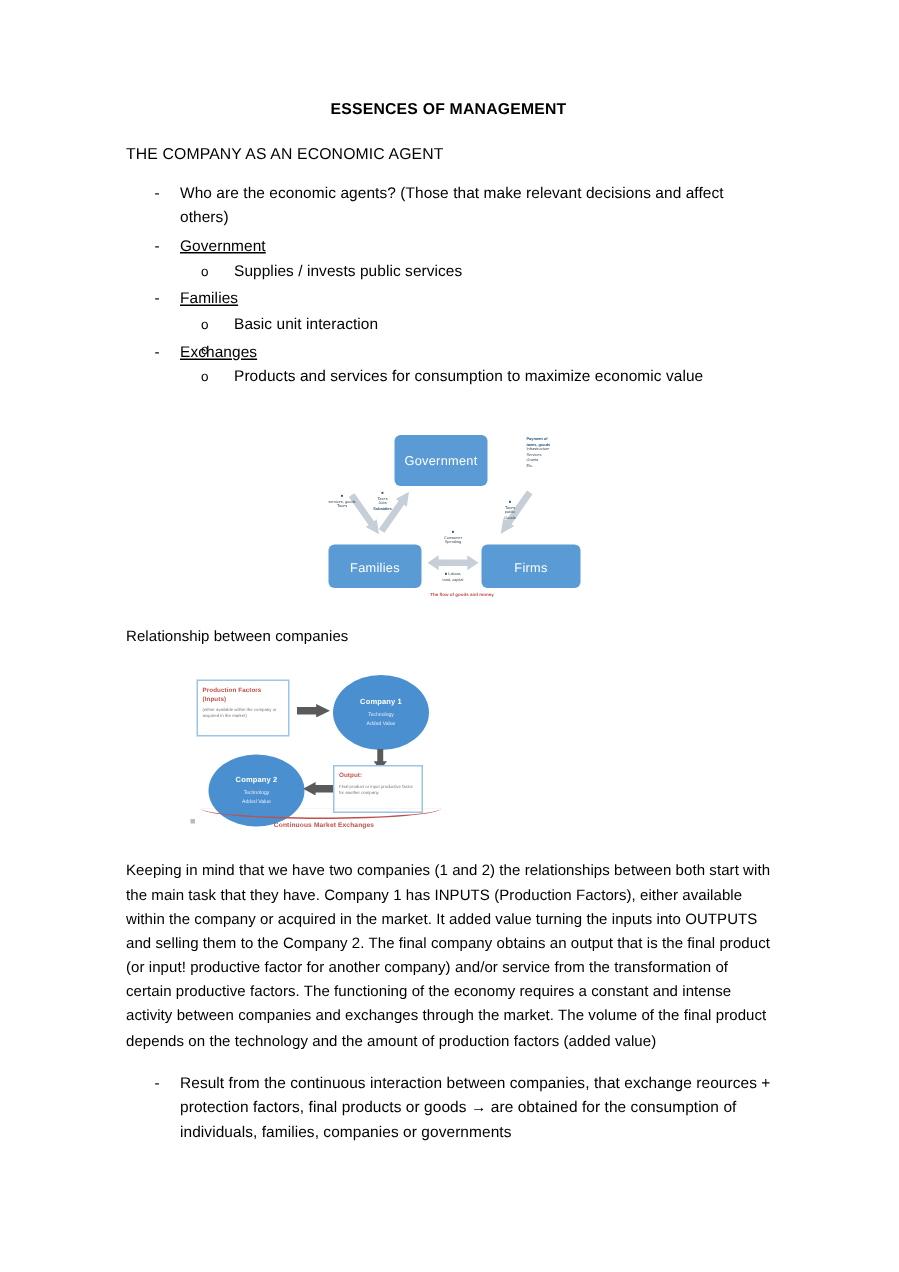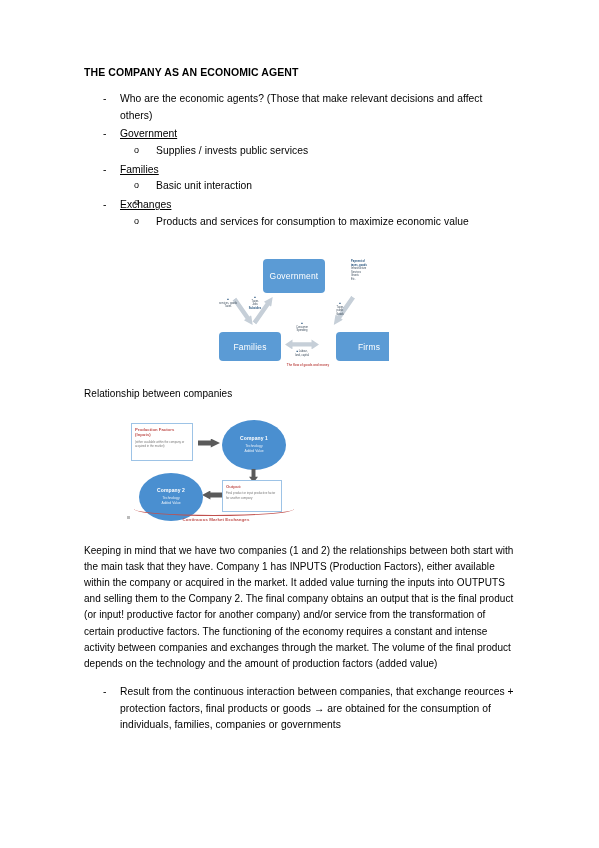--- a/index.html
+++ b/index.html
@@ -34,21 +34,21 @@
     font-size: 10.5px;
     font-weight: bold;
     letter-spacing: 0.15px;
     line-height: 1.5;
     margin-bottom: 15px;
   }
   .title-line.second { margin-bottom: 19px; }
 
   .section-head {
     font-size: 10.5px;
-    font-weight: bold;
+    font-weight: normal;
     letter-spacing: 0.1px;
     margin-bottom: 13px;
   }
 
   .para {
     font-size: 10px;
     line-height: 1.62;
     letter-spacing: 0.05px;
     margin: 0 0 12px 0;
   }
@@ -112,21 +112,21 @@
     border-radius: 4px;
     color: #ffffff;
     font-size: 8.5px;
     display: flex;
     align-items: center;
     justify-content: center;
     letter-spacing: 0.2px;
   }
   .fig1 .gov  { left: 52px; top: 13px;  width: 62px; height: 34px; }
   .fig1 .fam  { left: 8px;  top: 86px;  width: 62px; height: 29px; }
-  .fig1 .firm { left: 110px;top: 86px;  width: 66px; height: 29px; margin-left: 15px; }
+  .fig1 .firm { left: 110px;top: 86px;  width: 66px; height: 29px; }
 
   .fig1 .arrow {
     position: absolute;
     background: #C6CFD8;
   }
   .fig1 .ar-left {
     left: 28px; top: 50px;
     width: 9px; height: 32px;
     transform: rotate(-35deg);
     clip-path: polygon(50% 100%, 0 72%, 25% 72%, 25% 0, 75% 0, 75% 72%, 100% 72%);
@@ -280,20 +280,21 @@
   .fig2 .corner-logo .sq {
     display:inline-block; width:3px; height:3px; background:#bbb; vertical-align:top;
   }
 </style>
 </head>
 <body>
 
 <div class="page">
   <div class="content">
 
+    <div class="title-line">ESSENCES OF MANAGEMENT</div>
 
     <div class="section-head">THE COMPANY AS AN ECONOMIC AGENT</div>
 
     <ul class="lvl1">
       <li>
         <span class="dash">-</span>
         <span>Who are the economic agents? (Those that make relevant decisions and affect others)</span>
       </li>
       <li>
         <span class="dash">-</span>

